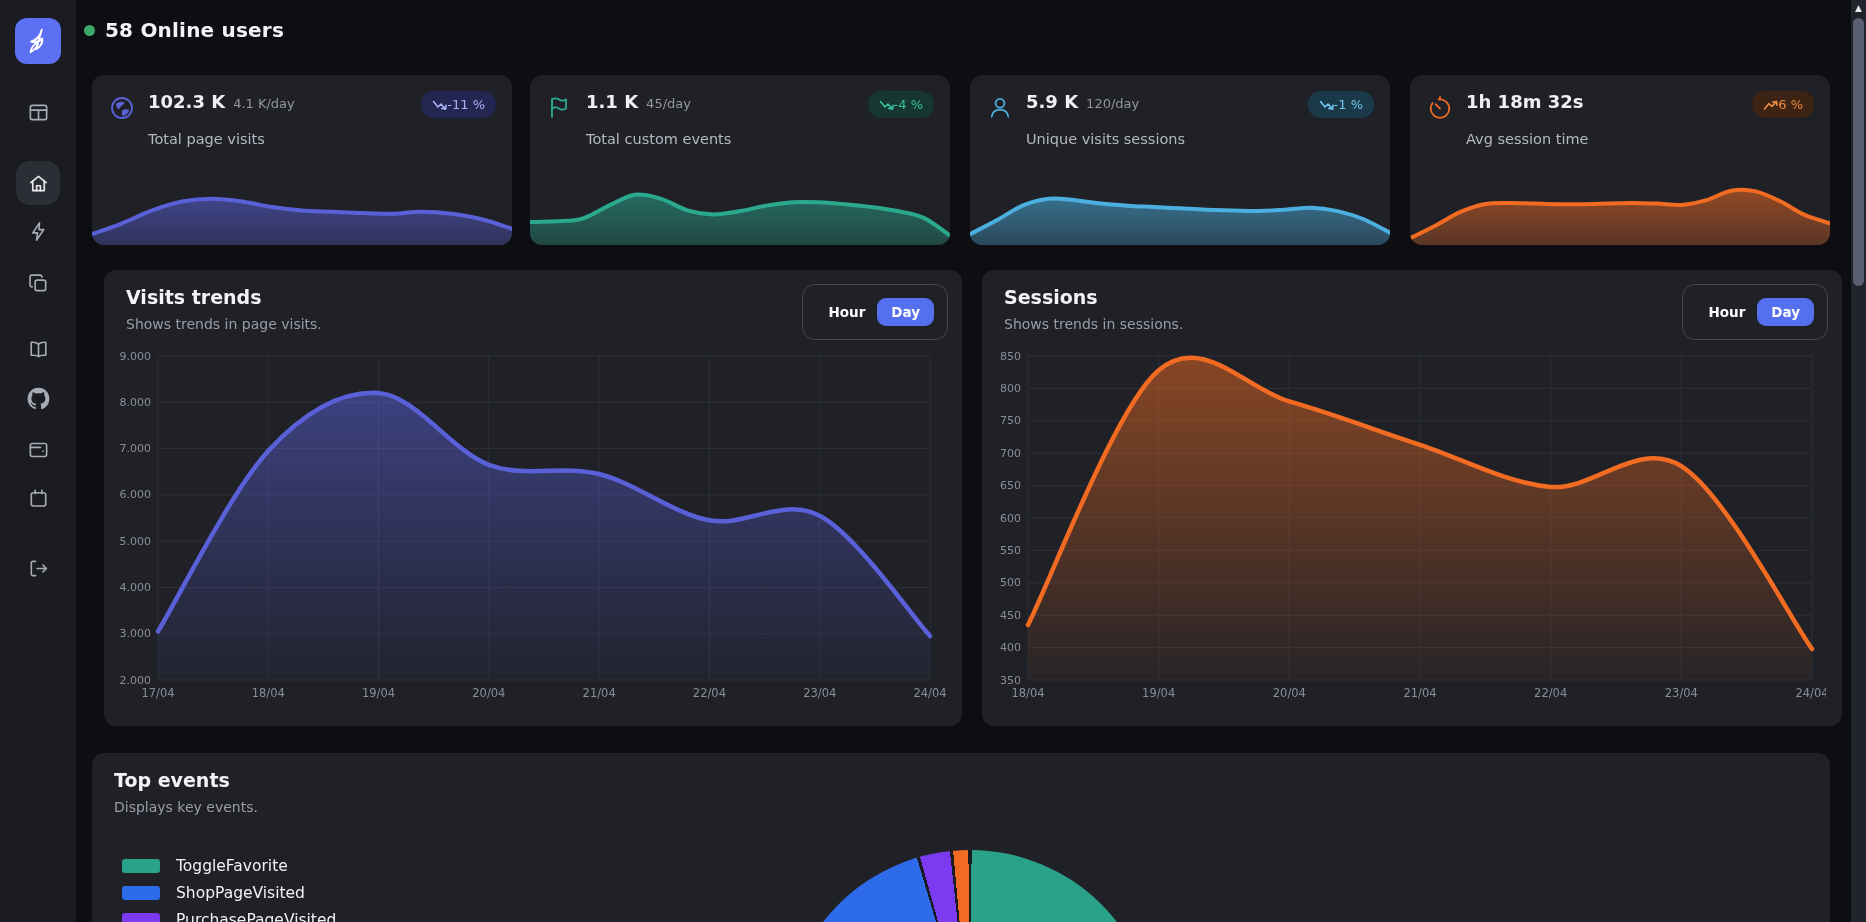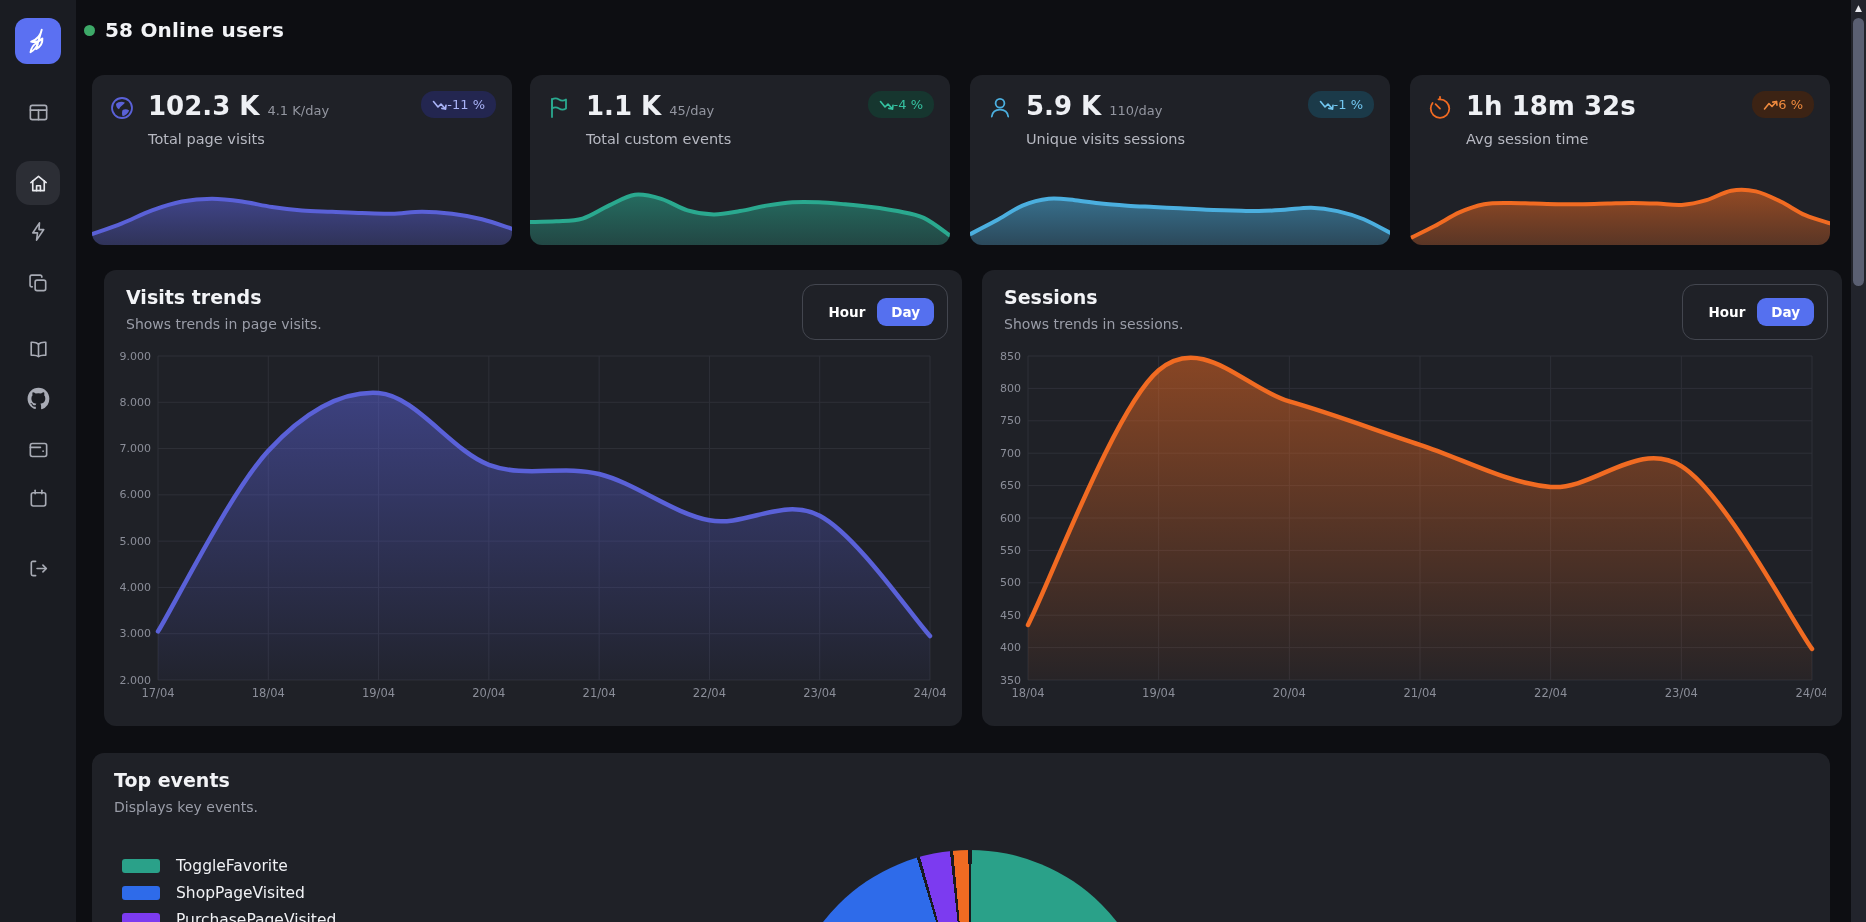--- a/index.html
+++ b/index.html
@@ -26,21 +26,21 @@
   .header{position:absolute;left:84px;top:18px;display:flex;align-items:center;gap:10px;}
   .online-dot{width:11px;height:11px;border-radius:50%;}
   .header-title{font-size:20px;font-weight:bold;letter-spacing:.2px;}
 
   
   .stat-card{position:absolute;top:75px;width:420px;height:170px;background:var(--panel);
         border-radius:12px;overflow:hidden;}
   .stat-icon{position:absolute;left:16px;top:19px;width:28px;height:28px;}
   .stat-icon svg{width:28px;height:28px;fill:none;stroke-width:1.8;stroke-linecap:round;stroke-linejoin:round;}
   .stat-value-row{position:absolute;left:56px;top:16px;display:flex;align-items:baseline;gap:8px;white-space:nowrap;}
-  .stat-value{font-size:26px;font-weight:bold;color:#eef0f4;}
+  .stat-value{font-size:18px;font-weight:bold;color:#eef0f4;}
   .stat-rate{font-size:13px;color:#9396a0;}
   .stat-label{position:absolute;left:56px;top:56px;font-size:14.5px;color:#b6b8c1;}
   .badge{position:absolute;right:16px;top:16px;height:27px;border-radius:13px;padding:0 11px;
         display:flex;align-items:center;font-size:13px;}
   .badge svg{width:15px;height:12px;fill:none;stroke:currentColor;stroke-width:1.6;
         stroke-linecap:round;stroke-linejoin:round;}
   .spark{position:absolute;left:0;right:0;bottom:0;height:76px;display:block;width:100%;}
 
   
   .panel{position:absolute;top:270px;height:456px;background:var(--panel);border-radius:12px;margin-left:12px;}
@@ -207,21 +207,21 @@
         <path d="M 0,52.959999999999994 C 4.375,52.846666666666664 17.5,52.846666666666664 26.25,52.28 C 35,51.71333333333334 43.75,52.16666666666667 52.5,49.56 C 61.25,46.95333333333333 70,40.60666666666667 78.75,36.64 C 87.5,32.67333333333333 96.25,26.89333333333333 105,25.759999999999998 C 113.75,24.626666666666665 122.5,27.233333333333338 131.25,29.840000000000003 C 140,32.44666666666667 148.75,38.79333333333333 157.5,41.4 C 166.25,44.00666666666667 175,45.366666666666674 183.75,45.480000000000004 C 192.5,45.593333333333334 201.25,43.553333333333335 210,42.08 C 218.75,40.60666666666666 227.5,38.11333333333333 236.25,36.64 C 245,35.16666666666667 253.75,33.80666666666667 262.5,33.24 C 271.25,32.67333333333333 280,32.900000000000006 288.75,33.24 C 297.5,33.58 306.25,34.486666666666665 315,35.28 C 323.75,36.07333333333334 332.5,36.86666666666667 341.25,38 C 350,39.13333333333333 358.75,40.266666666666666 367.5,42.08 C 376.25,43.89333333333333 385,44.8 393.75,48.879999999999995 C 402.5,52.959999999999994 415.625,63.61333333333334 420,66.56" fill="none" stroke="#2aa98f" stroke-width="4" stroke-linecap="round"></path>
       </svg>
     </div>
     <div class="stat-card" style="left: 970px;">
       <span class="stat-icon" style="color:#4bafdf"><svg viewBox="0 0 28 28" fill="none">
           <circle cx="14" cy="9.2" r="4.4" stroke="currentColor"></circle>
           <path d="M5.8 22.5 C6.4 17.9 9.4 15.6 14 15.6 C18.6 15.6 21.6 17.9 22.2 22.5" stroke="currentColor"></path>
         </svg></span>
       <div class="stat-value-row">
         <span class="stat-value">5.9 K</span>
-        <span class="stat-rate">110/day</span>
+        <span class="stat-rate">120/day</span>
       </div>
       <div class="stat-label">Unique visits sessions</div>
       <div class="badge" style="background:#1b3a49;color:#72c6ef">
         <svg viewBox="0 0 15 12">
           <path d="M1.5 2.5 L6 8 L9 5 L13.5 10"></path>
           <path d="M13.5 10 L9.8 9.4 M13.5 10 L14 6.4"></path>
         </svg>
         <span>-1 %</span>
       </div>
       <svg class="spark" viewBox="0 0 420 76" preserveAspectRatio="none">

